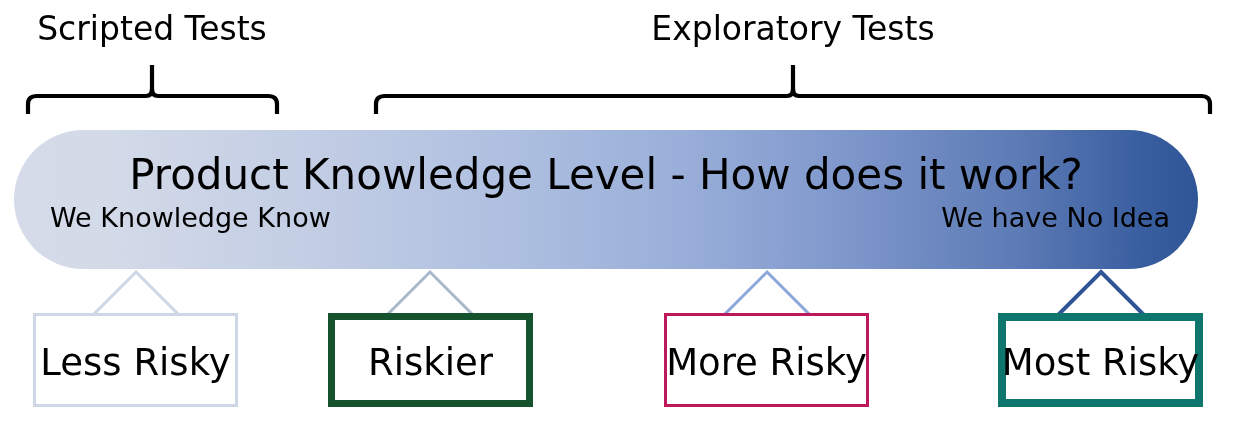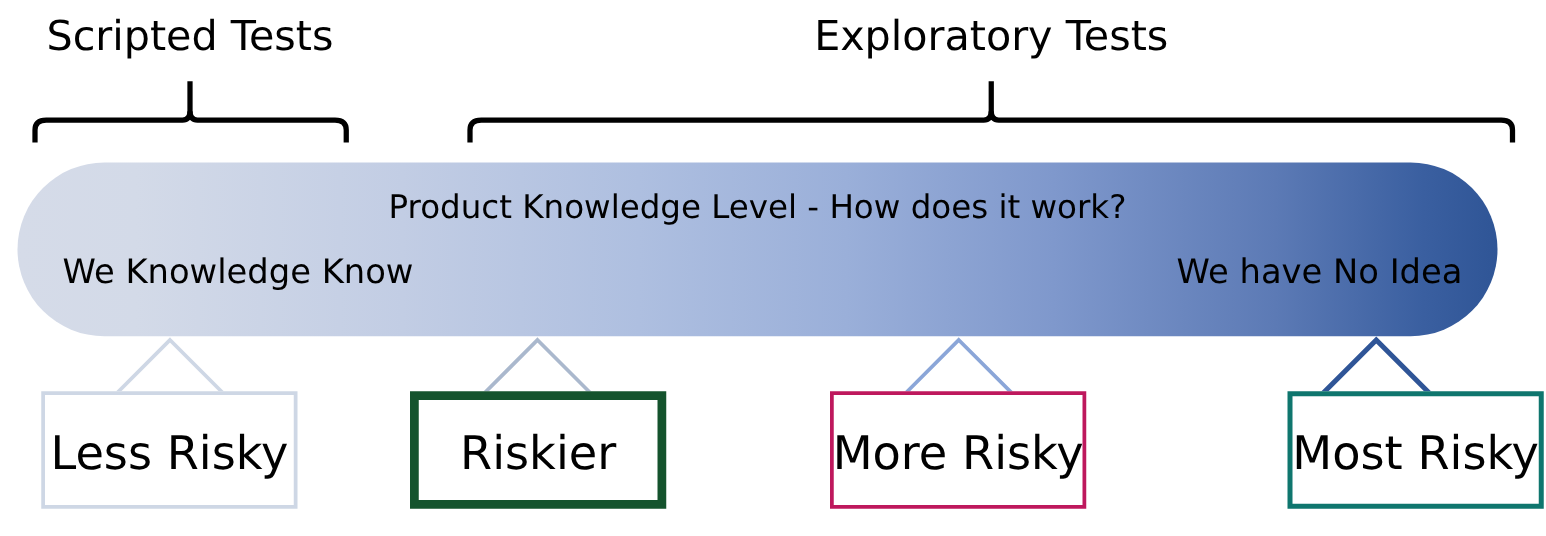--- a/index.html
+++ b/index.html
@@ -63,21 +63,21 @@
         #5c7ab5 85%,
         #3a5fa0 95%,
         #2f5596 100%);
   }
   .bar-title {
     position: absolute;
     left: 0;
     top: 22px;
     width: 100%;
     text-align: center;
-    font-size: 26px;
+    font-size: 42px;
     color: #000000;
     line-height: 1.1;
     white-space: nowrap;
   }
   .bar-end-label {
     position: absolute;
     top: 73px;
     font-size: 27px;
     color: #000000;
     line-height: 1.1;
@@ -102,21 +102,21 @@
     font-size: 37px;
     color: #000000;
     line-height: 1;
     white-space: nowrap;
     position: relative;
     top: 2px;
   }
   #risk-box-0 { left: 33px;  border: 3px solid #ced7e5; }
   #risk-box-1 { left: 328px; border: 7px solid #14532d; }
   #risk-box-2 { left: 664px; border: 3px solid #be185d; }
-  #risk-box-3 { left: 998px; border: 4px solid #0f766e; margin-left: 32px; }
+  #risk-box-3 { left: 998px; border: 8px solid #0f766e; }
 </style>
 </head>
 <body>
 
 <div id="diagram-root">
 
   <svg class="svg-layer" viewBox="0 0 1237 429">
 
     <g>
       <path d="M 28 114 L 28 104 Q 28 96 37 96 L 146 96 Q 152 96 152 89 Q 152 96 158 96 L 268 96 Q 277 96 277 104 L 277 114" fill="none" stroke="#000000" stroke-width="4.2" stroke-linecap="butt"></path>

